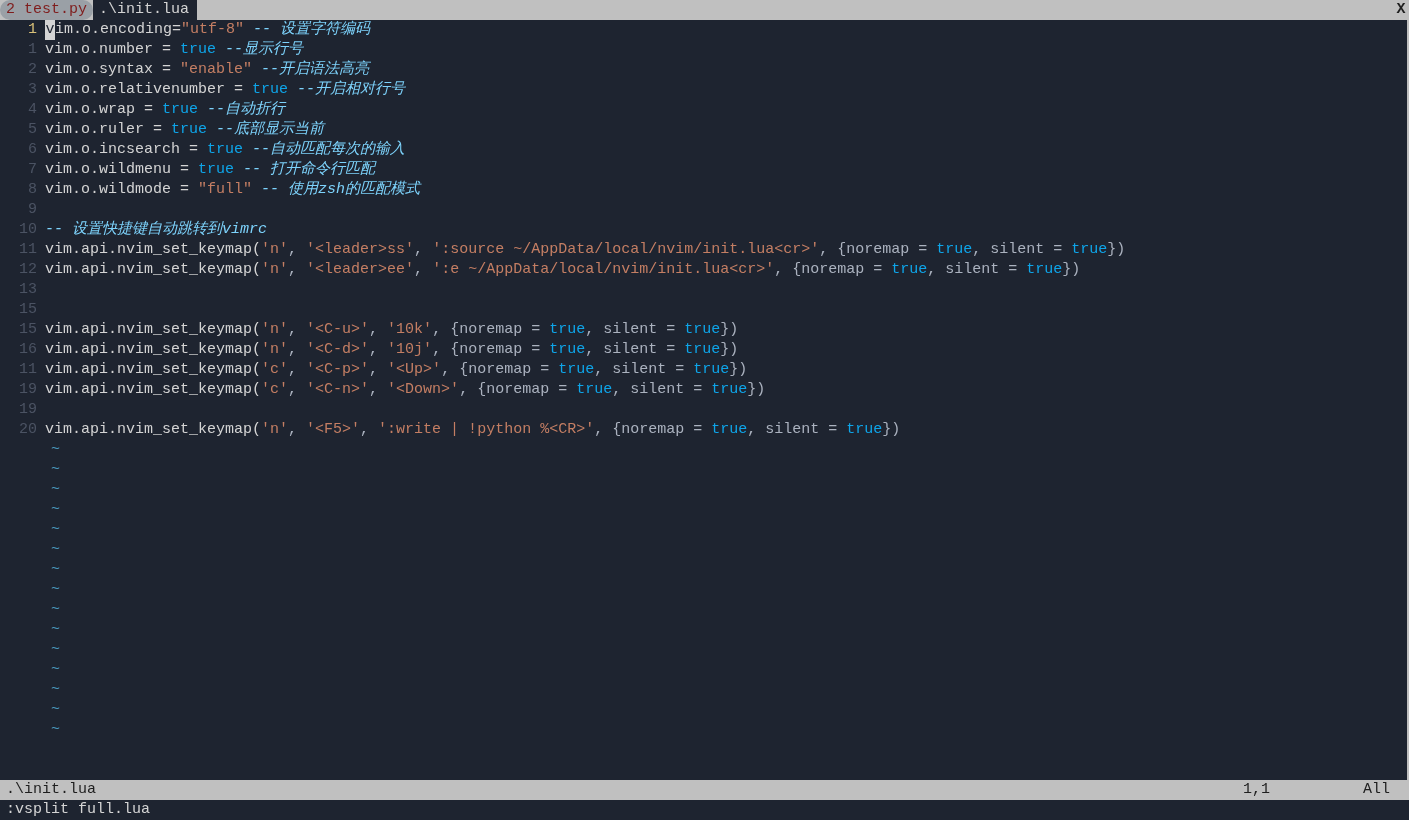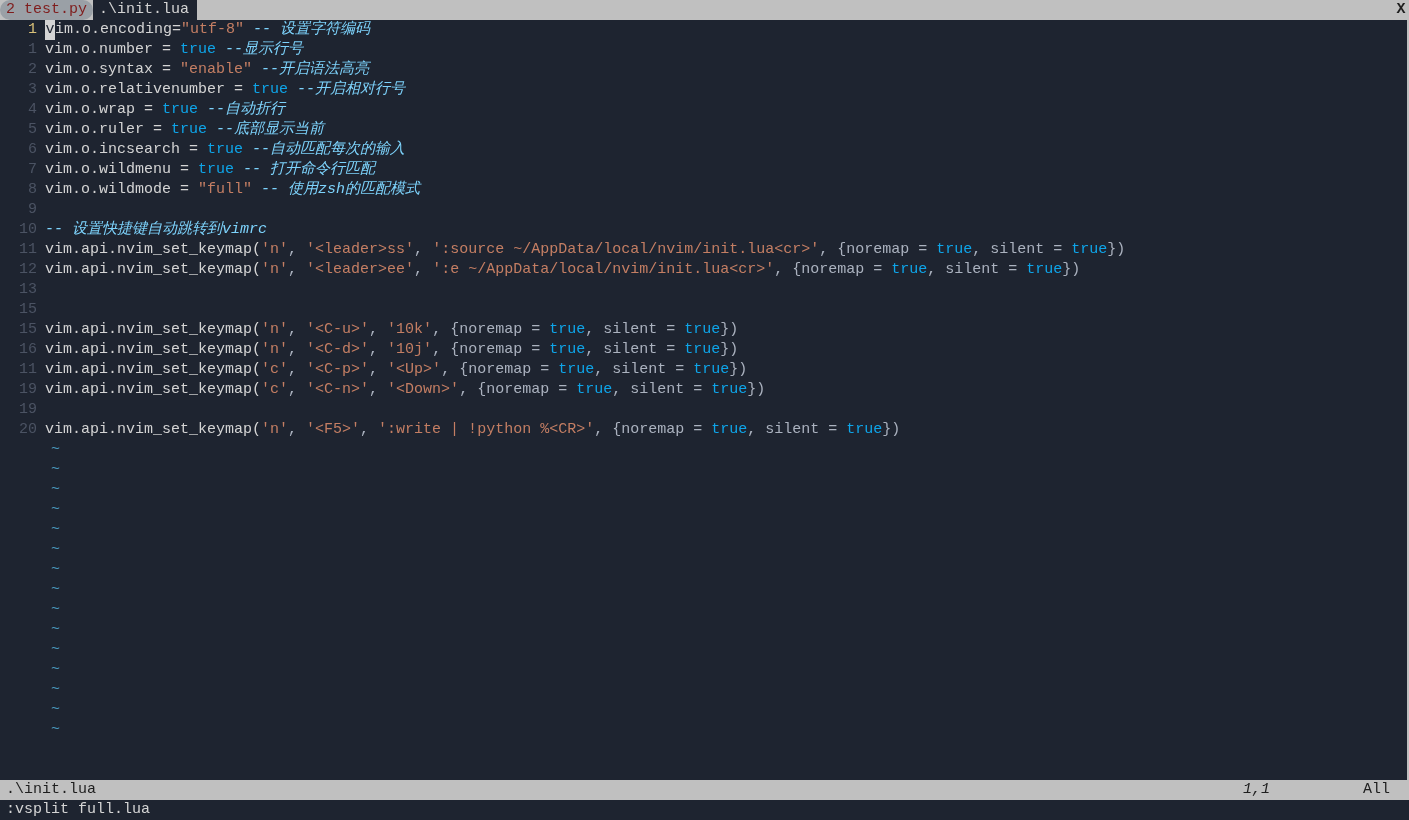--- a/index.html
+++ b/index.html
@@ -69,21 +69,21 @@
   .tilde { color: #4b9cc2; padding-left: 6px; }
   .statusbar {
     background: #c0c0c0;
     color: #1e1e1e;
     height: 20px;
     display: flex;
     align-items: center;
     padding: 0 6px;
   }
   .status-name { flex: 1; }
-  .status-pos { width: 120px; text-align: left; font-style: italic; }
+  .status-pos { width: 120px; text-align: left; }
   .status-pct { width: 40px; text-align: left; }
   .cmdline {
     background: #1e2430;
     color: #d4d4d4;
     height: 20px;
     padding: 0 6px;
     display: flex;
     align-items: center;
   }
   .right-border {

